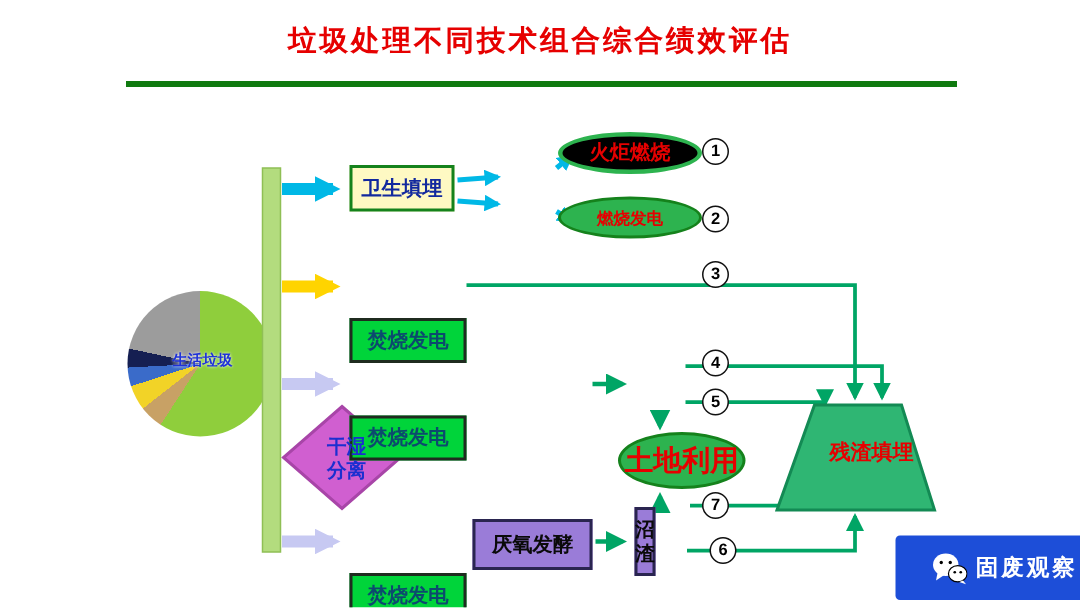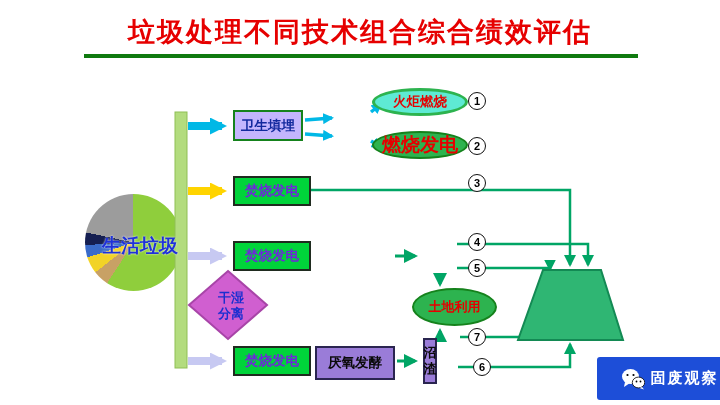--- a/index.html
+++ b/index.html
@@ -4,43 +4,43 @@
 <style>
   html,body { margin:0; padding:0; background:#fff; }
   .stage {
     position:relative; width:720px; height:405px; overflow:hidden;
     background:#fff;
     font-family:"Liberation Sans","DejaVu Sans",sans-serif;
   }
   .abs { position:absolute; }
   .title {
     top:14px; left:0; width:720px; text-align:center;
-    font-size:27px; font-weight:bold; color:#e60000; letter-spacing:2px; z-index:2;
+    font-size:19px; font-weight:bold; color:#e60000; letter-spacing:2px; z-index:2;
   }
   .title-underline { top:54px; left:84px; width:554px; height:4px; background:#0f7a0f; z-index:2; }
   .pie {
     left:85px; top:194px; width:97px; height:97px; border-radius:50%; z-index:0;
     background:conic-gradient(#8fce3c 0deg 213deg, #c8a165 213deg 232deg,
       #f2d327 232deg 252deg, #3a6bc9 252deg 267deg, #151f52 267deg 282deg,
       #9c9c9c 282deg 360deg);
   }
   .pie-label {
-    left:92px; top:233px; width:86px; text-align:right; z-index:2;
-    font-size:19px; font-weight:bold; color:#1f32d8; text-shadow:0 0 2px #fff;
+    left:92px; top:233px; width:86px; text-align:center; z-index:2;
+    font-size:10px; font-weight:bold; color:#1f32d8; text-shadow:0 0 2px #fff;
   }
   svg.layer { left:0; top:0; z-index:1; }
   .node {
     position:absolute; box-sizing:border-box; display:flex; align-items:center;
     justify-content:center; font-weight:bold; text-align:center; z-index:2;
   }
-  .box-cyan   { background:#c4b5fd; border:2px solid #15821c; color:#12299e; }
-  .box-green  { background:#00d43a; border:2px solid #1f2b1f; color:#6d28d9; }
+  .box-cyan   { background:#fef9c3; border:2px solid #15821c; color:#12299e; }
+  .box-green  { background:#00d43a; border:2px solid #1f2b1f; color:#0c4a6e;margin-top:36px; }
   .box-purple { background:#9a7cd8; border:2px solid #2a2550; color:#0a0a0a; }
   .ellipse { border-radius:50%; }
-  .ellipse-white { background:#5eead4; border:3px solid #2db34f; color:#e60000; }
+  .ellipse-white { background:#000000; border:3px solid #2db34f; color:#e60000; }
   .ellipse-green { background:#2db34f; border:2px solid #15821c; color:#e60000; }
   .vtext { width:15px; margin:0 auto; word-break:break-all; line-height:1.2; text-align:center; }
   .wrap2 { word-break:break-all; line-height:1.2; }
   .num {
     position:absolute; width:18px; height:18px; box-sizing:border-box; z-index:3;
     border:1.5px solid #111; border-radius:50%; background:#fff; color:#000;
     font-size:11px; font-weight:bold; display:flex; align-items:center; justify-content:center;
   }
   .freelabel { position:absolute; z-index:2; font-weight:bold; text-align:right; }
   .watermark {
@@ -108,40 +108,41 @@
 
   <div class="abs title">垃圾处理不同技术组合综合绩效评估</div>
   <div class="abs title-underline"></div>
   <div class="abs pie-label">生活垃圾</div>
 
   <div class="node box-cyan" style="left:233px; top:110px; width:70px; height:31px; font-size:13.5px;">卫生填埋</div>
 
 
   <div class="node ellipse ellipse-white" style="left:372px; top:88px; width:96px; height:28px; font-size:13.5px;">火炬燃烧</div>
 
-  <div class="node ellipse ellipse-green" style="left:372px; top:131px; width:96px; height:28px; font-size:19px;">燃烧发电</div>
+  <div class="node ellipse ellipse-green" style="left:372px; top:131px; width:96px; height:28px; font-size:11px;">燃烧发电</div>
 
   <div class="node box-green" style="left:233px; top:176px; width:78px; height:30px; font-size:13.5px;">焚烧发电</div>
 
   <div class="node box-green" style="left:233px; top:241px; width:78px; height:30px; font-size:13.5px;">焚烧发电</div>
 
 
 
   <div class="freelabel wrap2" style="left:213px; top:290px; width:31px; font-size:13px; color:#1b2fd0;">干湿分离</div>
 
   <div class="node box-green" style="left:233px; top:346px; width:78px; height:30px; font-size:13.5px;">焚烧发电</div>
 
   <div class="node box-purple" style="left:315px; top:346px; width:80px; height:34px; font-size:13.5px;">厌氧发酵</div>
 
   <div class="node box-purple" style="left:423px; top:338px; width:14px; height:46px; font-size:13px;">
     <span class="vtext">沼渣</span>
   </div>
 
-  <div class="node ellipse ellipse-green" style="left:412px; top:288px; width:85px; height:38px; font-size:13px;">土地利用</div>
+  <div class="node ellipse ellipse-green" style="left:412px; top:288px; width:85px; height:38px; font-size:19px;">土地利用</div>
 
+  <div class="freelabel" style="left:533px; top:293px; width:76px; font-size:14px; color:#e60000;">残渣填埋</div>
 
   <div class="num" style="left:468px; top:92px;">1</div>
   <div class="num" style="left:468px; top:137px;">2</div>
   <div class="num" style="left:468px; top:174px;">3</div>
   <div class="num" style="left:468px; top:233px;">4</div>
   <div class="num" style="left:468px; top:259px;">5</div>
   <div class="num" style="left:468px; top:328px;">7</div>
   <div class="num" style="left:473px; top:358px;">6</div>
 
   <div class="abs watermark">

